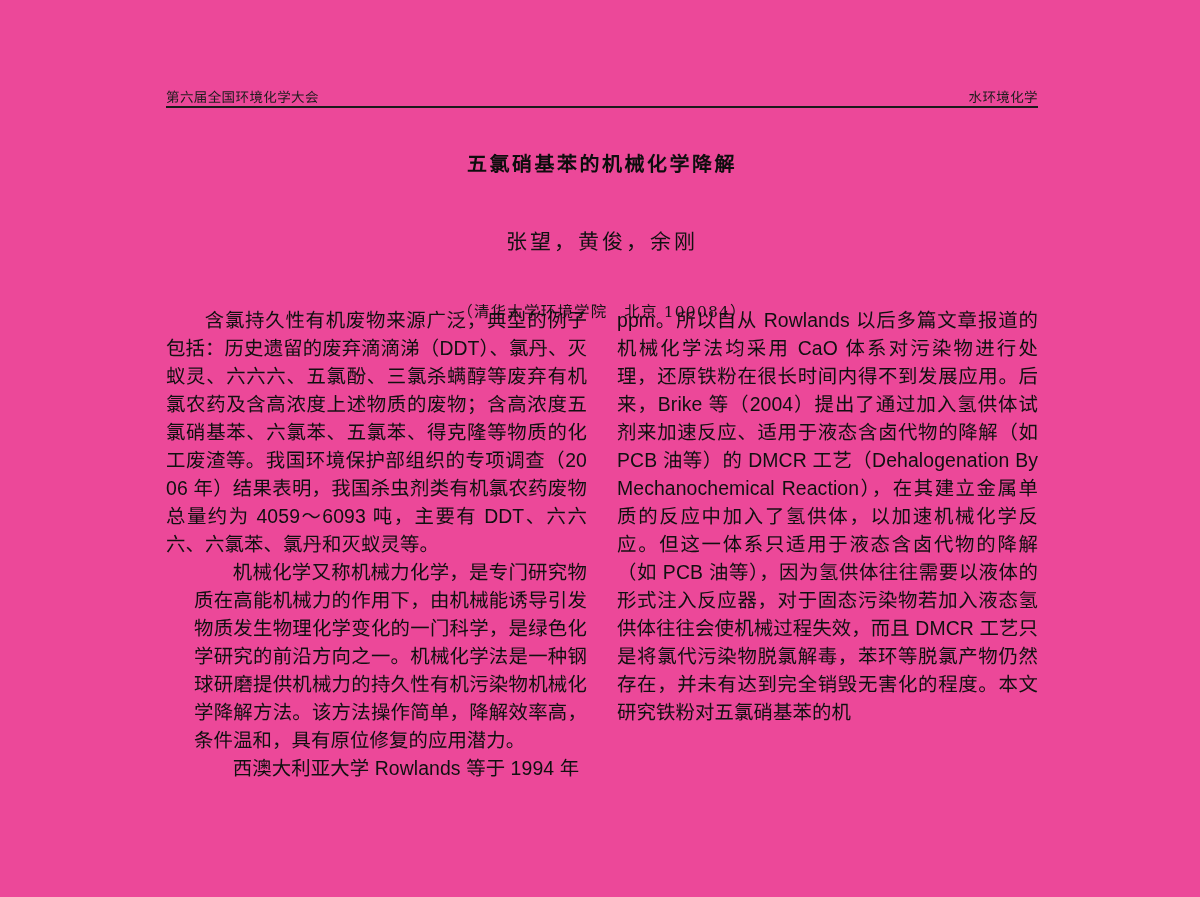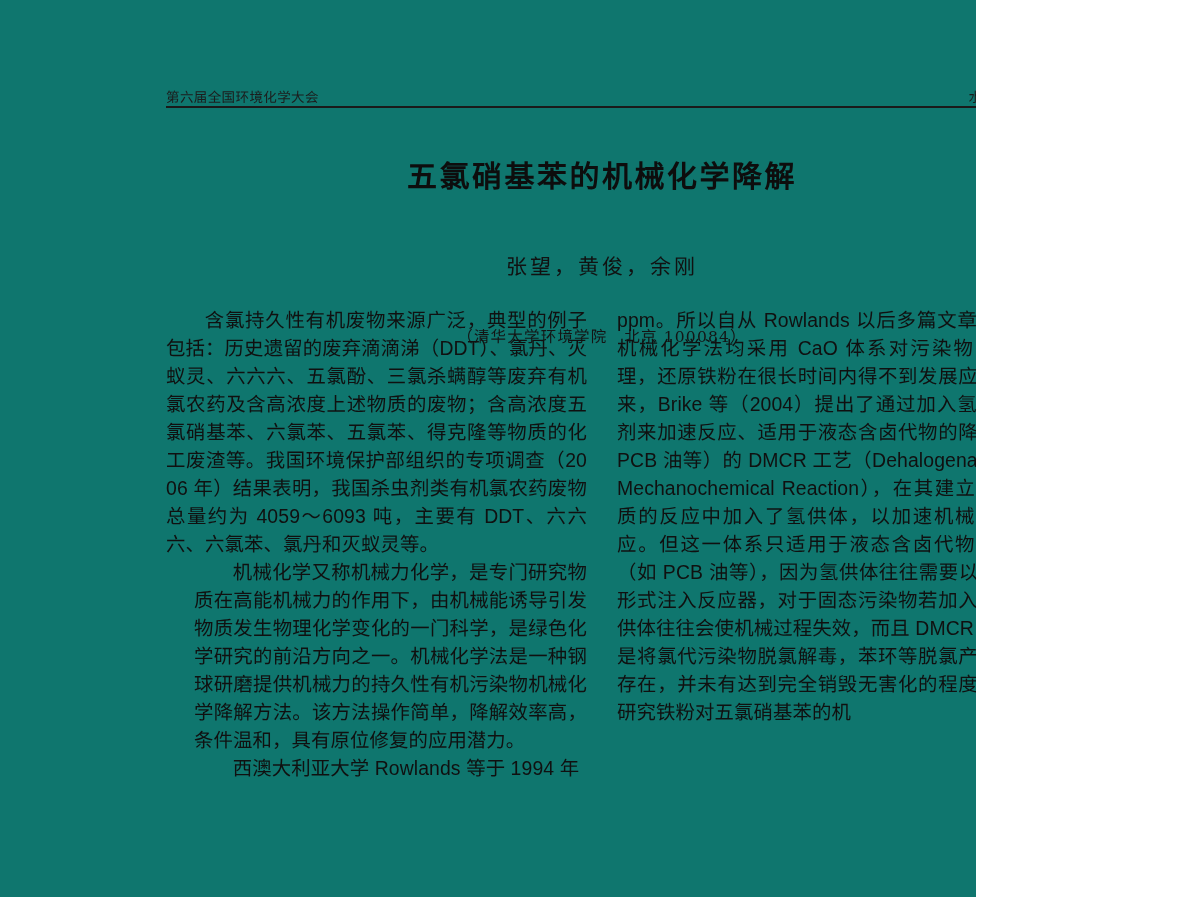--- a/index.html
+++ b/index.html
@@ -7,24 +7,24 @@
     margin: 0;
     padding: 0;
     background: #ffffff;
   }
   body {
     font-family: "DejaVu Serif", "Liberation Serif", serif;
     color: #000000;
   }
   .page {
     position: relative;
-    width: 976px;
+    width: 1200px;
     height: 897px;
     margin: 0;
-    background: #0f766e;
+    background: #ec4899;
     overflow: hidden;
     box-sizing: border-box;
   }
   
   .running-header {
     position: absolute;
     left: 166px;
     top: 82px;
     width: 872px;
     height: 26px;
@@ -47,25 +47,25 @@
   .title-block {
     position: absolute;
     left: 166px;
     top: 152px;
     width: 872px;
     text-align: center;
   }
   .doc-title {
     font-family: "DejaVu Serif", "Liberation Serif", serif;
     font-weight: bold;
-    font-size: 30px;
+    font-size: 20px;
     letter-spacing: 2.5px;
     line-height: 1.25;
     color: #0d0d0d;
-    margin: 6px;
+    margin: 0;
   }
   .doc-authors {
     font-family: Liberation Serif, serif;
     font-size: 21px;
     letter-spacing: 3px;
     margin: 0;
     padding-top: 48px;
     color: #111111;
   }
   .doc-affiliation {

